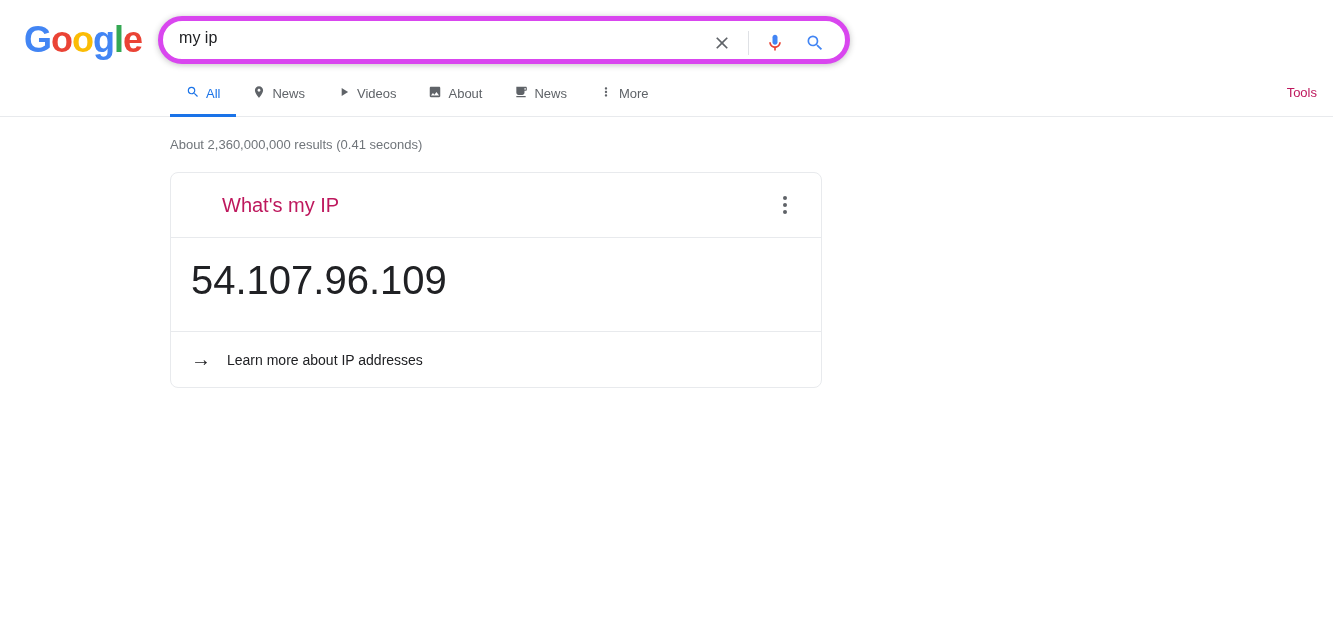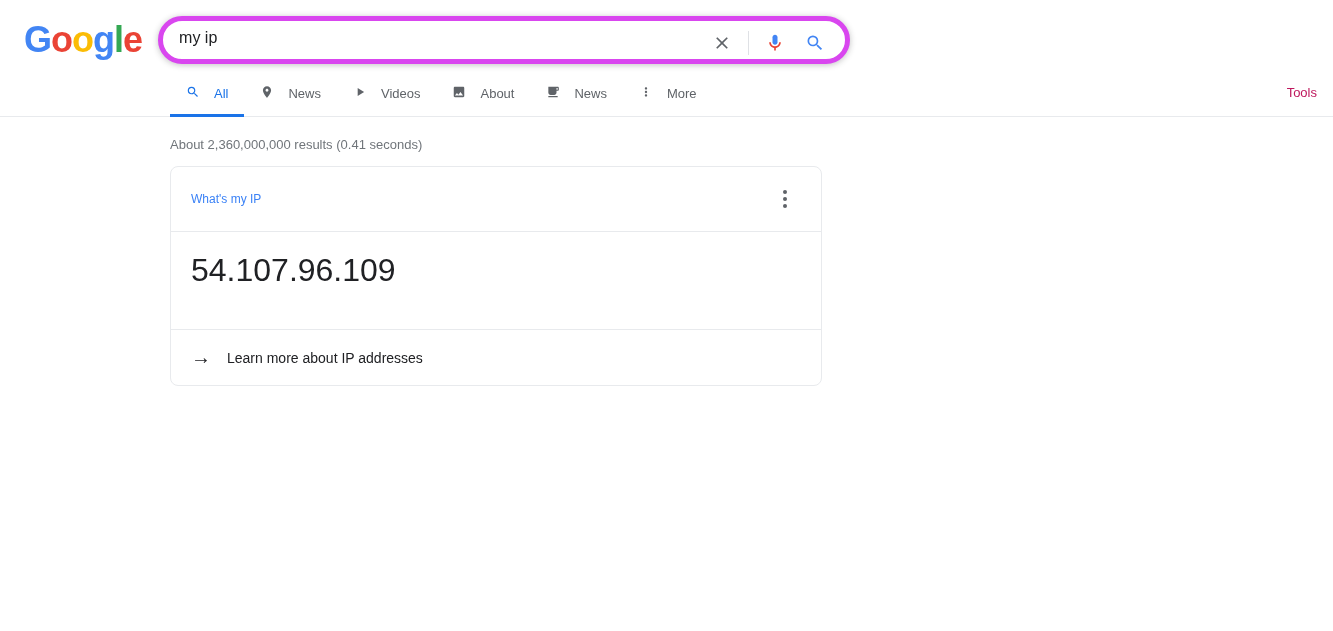--- a/index.html
+++ b/index.html
@@ -83,21 +83,21 @@
       display: flex;
       align-items: center;
       padding: 0 0 0 170px;
       border-bottom: 1px solid #e8eaed;
       margin-top: 8px;
     }
 
     .tab {
       display: flex;
       align-items: center;
-      gap: 14px;
+      gap: 6px;
       padding: 12px 16px;
       font-size: 13px;
       color: #5f6368;
       cursor: pointer;
       border-bottom: 3px solid transparent;
       text-decoration: none;
       white-space: nowrap;
       position: relative;
       bottom: -1px;
     }
@@ -117,43 +117,44 @@
     }
 
     
     .results-area {
       padding: 20px 170px;
     }
 
     .results-count {
       font-size: 13px;
       color: #70757a;
-      margin-bottom: 14px;
+      margin-bottom: 20px;
     }
 
     
     .ip-widget {
       border: 1px solid #e8eaed;
       border-radius: 8px;
       max-width: 652px;
       overflow: hidden;
     }
 
     .widget-header {
       display: flex;
       align-items: center;
       justify-content: space-between;
       padding: 16px 20px;
       border-bottom: 1px solid #e8eaed;
     }
 
     .widget-title {
-      font-size: 12px;
-      color: #3b82f6;
+      font-size: 20px;
+      color: #be185d;
       font-weight: 400;
+      margin-left: 31px;
     }
 
     .three-dots {
       cursor: pointer;
       color: #5f6368;
       font-size: 20px;
       display: flex;
       flex-direction: column;
       gap: 3px;
       align-items: center;
@@ -168,24 +169,24 @@
       border-radius: 50%;
       background: #5f6368;
     }
 
     .widget-body {
       padding: 20px 20px 24px 20px;
       border-bottom: 1px solid #e8eaed;
     }
 
     .ip-address {
-      font-size: 32px;
+      font-size: 40px;
       font-weight: 400;
       color: #202124;
-      margin-bottom: 16px;
+      margin-bottom: 4px;
     }
 
     .ip-label {
       font-size: 14px;
       color: #5f6368;
     }
 
     .widget-footer {
       display: flex;
       align-items: center;

